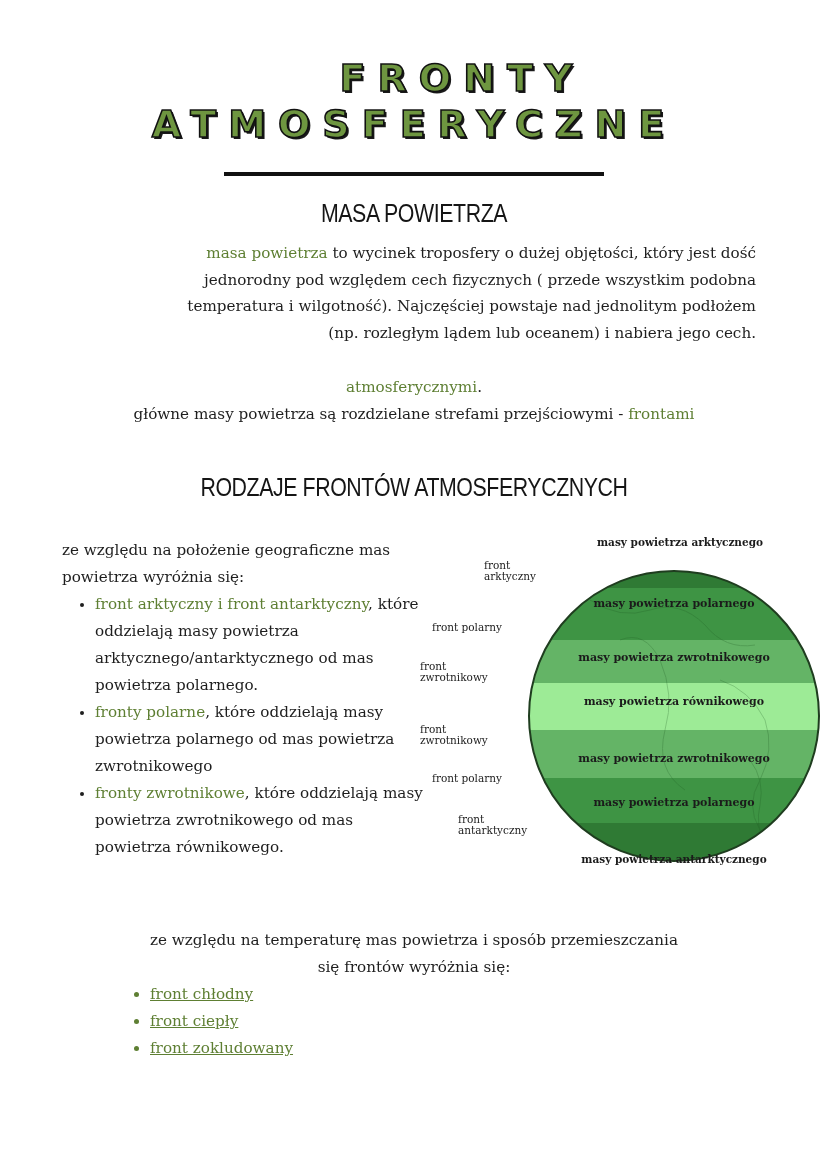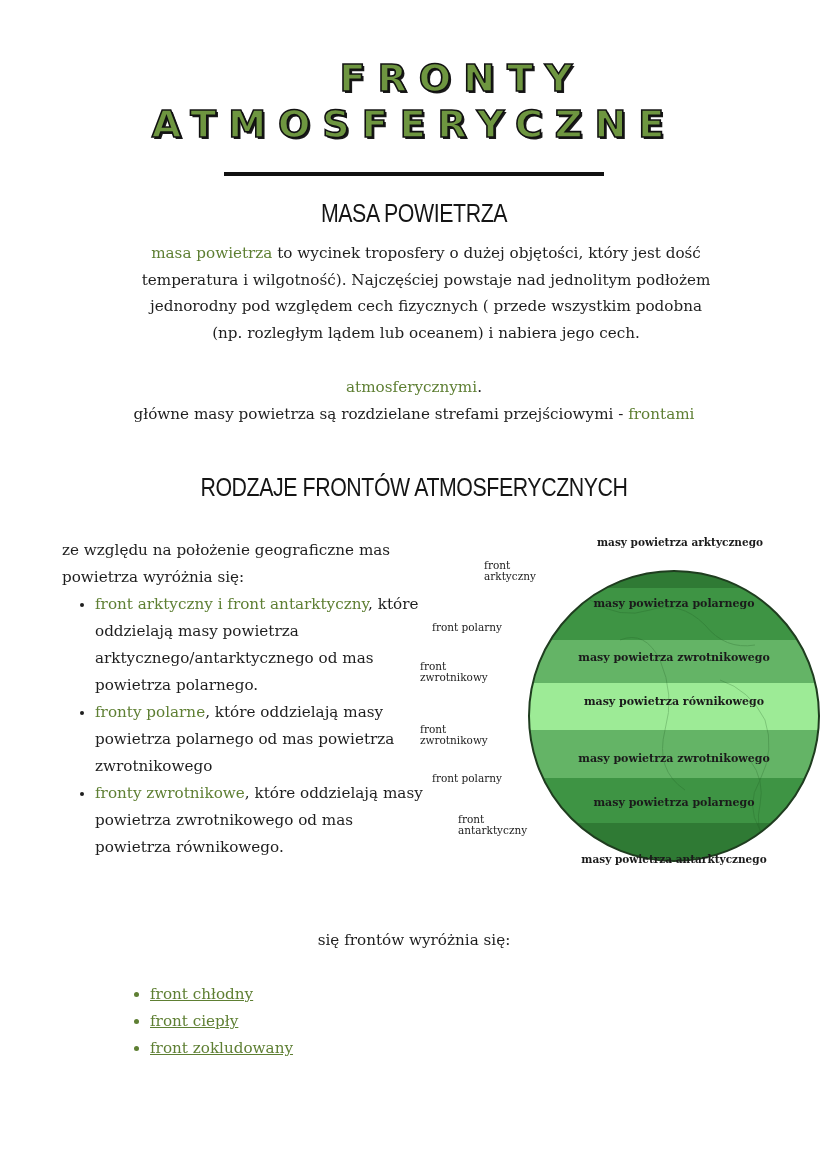--- a/index.html
+++ b/index.html
@@ -32,24 +32,24 @@
 <body>
 
 <div>
 
   <div class="title t1">FRONTY</div>
   <div class="title t2">ATMOSFERYCZNE</div>
   <div class="divider"></div>
 
   <div class="h2" style="top:198px;">MASA POWIETRZA</div>
 
-  <div class="para" style="left:72px; width:708px; top:240px;">
+  <div class="para" style="left:48px; width:708px; top:240px;text-align:right;">
     <div><span class="green">masa powietrza</span><span> to wycinek troposfery o dużej objętości, który jest dość</span></div>
+    <div>jednorodny pod względem cech fizycznych ( przede wszystkim podobna</div>
     <div>temperatura i wilgotność). Najczęściej powstaje nad jednolitym podłożem</div>
-    <div>jednorodny pod względem cech fizycznych ( przede wszystkim podobna</div>
     <div>(np. rozległym lądem lub oceanem) i nabiera jego cech.</div>
   </div>
 
   <div class="para" style="left:60px; width:708px; top:374px;">
     <div><span class="green">atmosferycznymi</span><span>.</span></div>
     <div><span>główne masy powietrza są rozdzielane strefami przejściowymi - </span><span class="green">frontami</span></div>
   </div>
 
   <div class="h2" style="top:472px;">RODZAJE FRONTÓW ATMOSFERYCZNYCH</div>
 
@@ -112,20 +112,21 @@
     <div class="lbl" style="left:12px; top:243px; width:90px;">
         <div>front polarny</div>
       </div>
     <div class="lbl" style="left:38px; top:284px; width:90px;">
         <div>front</div>
         <div>antarktyczny</div>
       </div>
   </div>
 
   <div class="bottom">
+    <div>ze względu na temperaturę mas powietrza i sposób przemieszczania</div>
     <div>się frontów wyróżnia się:</div>
   </div>
   <ul class="bottom-list green">
     <li>front chłodny</li>
     <li>front ciepły</li>
     <li>front zokludowany</li>
   </ul>
 </div>
 
 </body></html>

